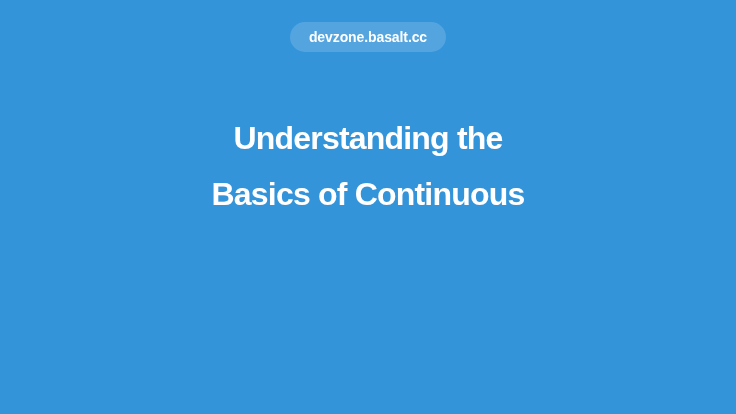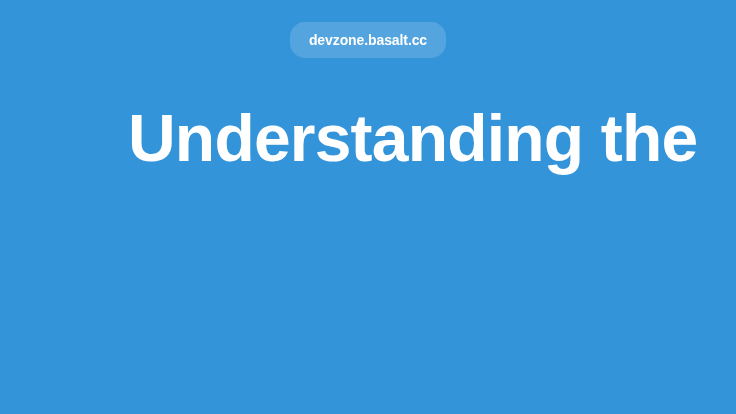--- a/index.html
+++ b/index.html
@@ -33,21 +33,21 @@
     width: 100%;
     display: flex;
     justify-content: center;
     margin-top: 22px;
   }
 
   #site-badge {
     display: inline-flex;
     align-items: center;
     justify-content: center;
-    height: 36px;
+    height: 30px;
     padding: 0 19px;
     border-radius: 15px;
     background: rgba(255, 255, 255, 0.155);
     box-sizing: border-box;
   }
 
   #site-badge-label {
     color: #ffffff;
     font-family: "Liberation Sans", "DejaVu Sans", sans-serif;
     font-size: 14px;
@@ -69,21 +69,21 @@
     align-items: center;
     justify-content: flex-start;
     padding: 0 40px;
     box-sizing: border-box;
   }
 
   #headline {
     margin: 0;
     color: #ffffff;
     font-family: "Liberation Sans", "DejaVu Sans", sans-serif;
-    font-size: 66px;
+    font-size: 32px;
     font-weight: bold;
     line-height: 56px;
     letter-spacing: -0.8px;
     text-align: center;
     max-width: 480px;
     -webkit-font-smoothing: antialiased;
     text-rendering: optimizeLegibility;
   }
 
   .headline-line {
@@ -98,16 +98,17 @@
 
   <div id="badge-row">
     <div id="site-badge">
       <span id="site-badge-label">devzone.basalt.cc</span>
     </div>
   </div>
 
   <div id="headline-block">
     <h1 id="headline">
       <span class="headline-line">Understanding the</span>
+      <span class="headline-line">Basics of Continuous</span>
     </h1>
   </div>
 
 </div>
 
 </body></html>

